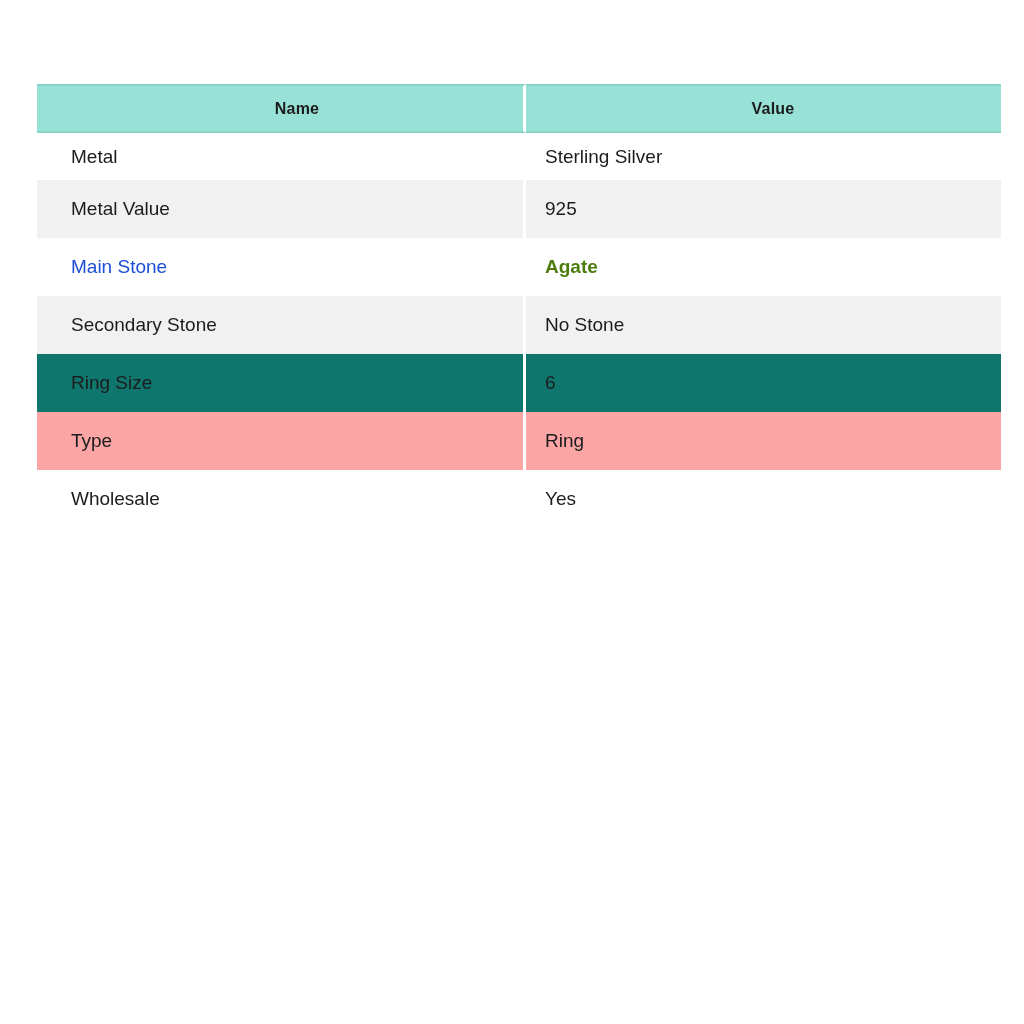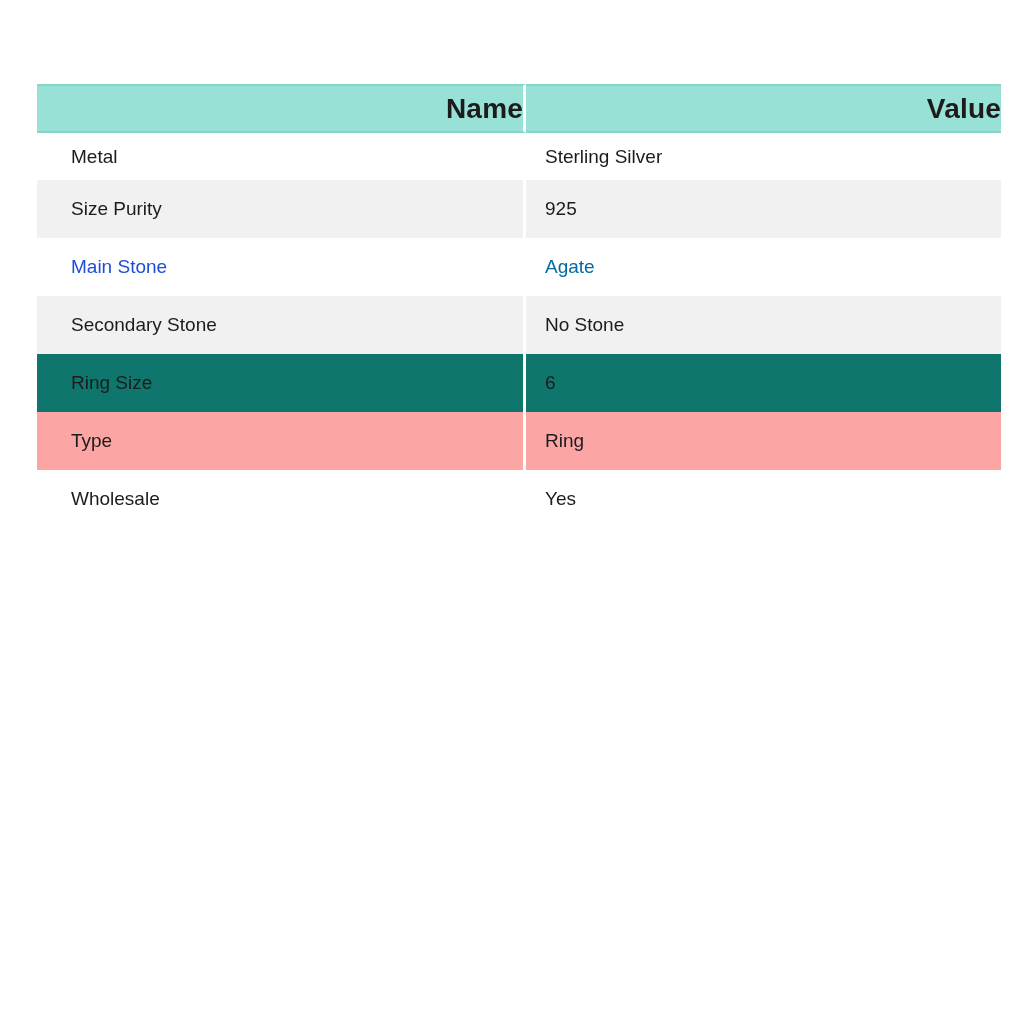--- a/index.html
+++ b/index.html
@@ -20,23 +20,23 @@
     width: 100%;
     border-collapse: separate;
     border-spacing: 0;
     table-layout: fixed;
   }
   col.col-name  { width: 489px; }
   col.col-value { width: 475px; }
 
   table.attr-table th {
     height: 49px;
-    text-align: right;
+    text-align: center;
     vertical-align: middle;
-    font-size: 28px;
+    font-size: 16px;
     font-weight: 700;
     letter-spacing: 0.2px;
   }
   table.attr-table td {
     height: 58px;
     text-align: left;
     vertical-align: middle;
     font-size: 19px;
     font-weight: 400;
   }
@@ -61,26 +61,26 @@
         <th style="background: rgb(152, 225, 215); border-top: 2px solid rgb(133, 214, 201); border-bottom: 2px solid rgb(133, 214, 201); color: rgb(28, 28, 28);">Name</th>
         <th style="background: rgb(152, 225, 215); border-top: 2px solid rgb(133, 214, 201); border-bottom: 2px solid rgb(133, 214, 201); color: rgb(28, 28, 28);">Value</th>
       </tr>
     </thead>
     <tbody id="attr-rows">
         <tr style="background: rgb(255, 255, 255);">
     <td style="color: rgb(28, 28, 28);">Metal</td>
     <td style="color: rgb(28, 28, 28);">Sterling Silver</td>
   </tr>
         <tr style="background: rgb(241, 241, 241);">
-    <td style="color: rgb(28, 28, 28);">Size Purity</td>
+    <td style="color: rgb(28, 28, 28);">Metal Value</td>
     <td style="color: rgb(28, 28, 28);">925</td>
   </tr>
         <tr style="background: rgb(255, 255, 255);">
     <td style="color: #1d4ed8;">Main Stone</td>
-    <td style="color: #0369a1;">Agate</td>
+    <td style="color: #4d7c0f; font-weight: bold;">Agate</td>
   </tr>
         <tr style="background: rgb(241, 241, 241);">
     <td style="color: rgb(28, 28, 28);">Secondary Stone</td>
     <td style="color: rgb(28, 28, 28);">No Stone</td>
   </tr>
         <tr style="background: #0f766e;">
     <td style="color: rgb(28, 28, 28);">Ring Size</td>
     <td style="color: rgb(28, 28, 28);">6</td>
   </tr>
         <tr style="background: #fca5a5; border-radius: 21px;">

